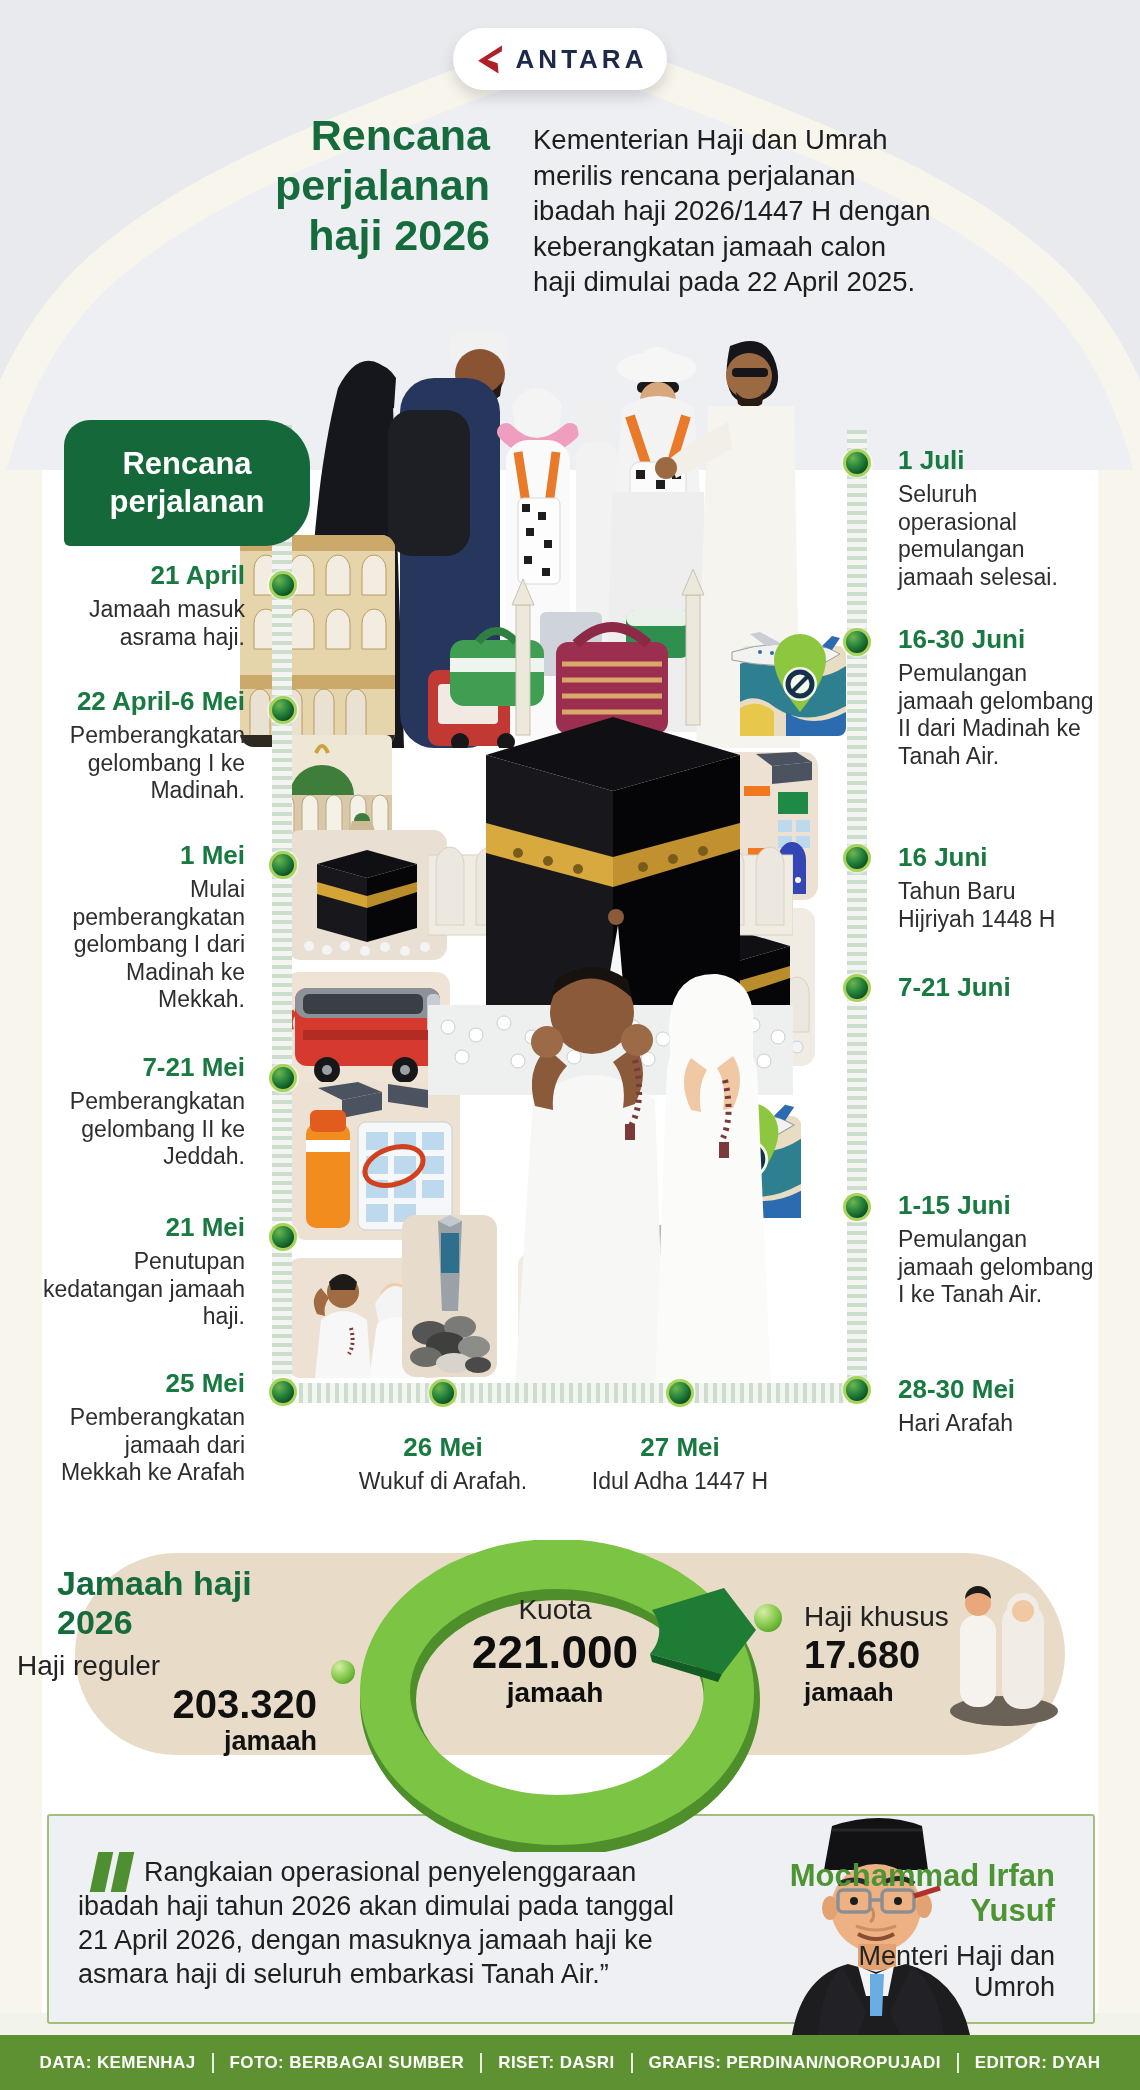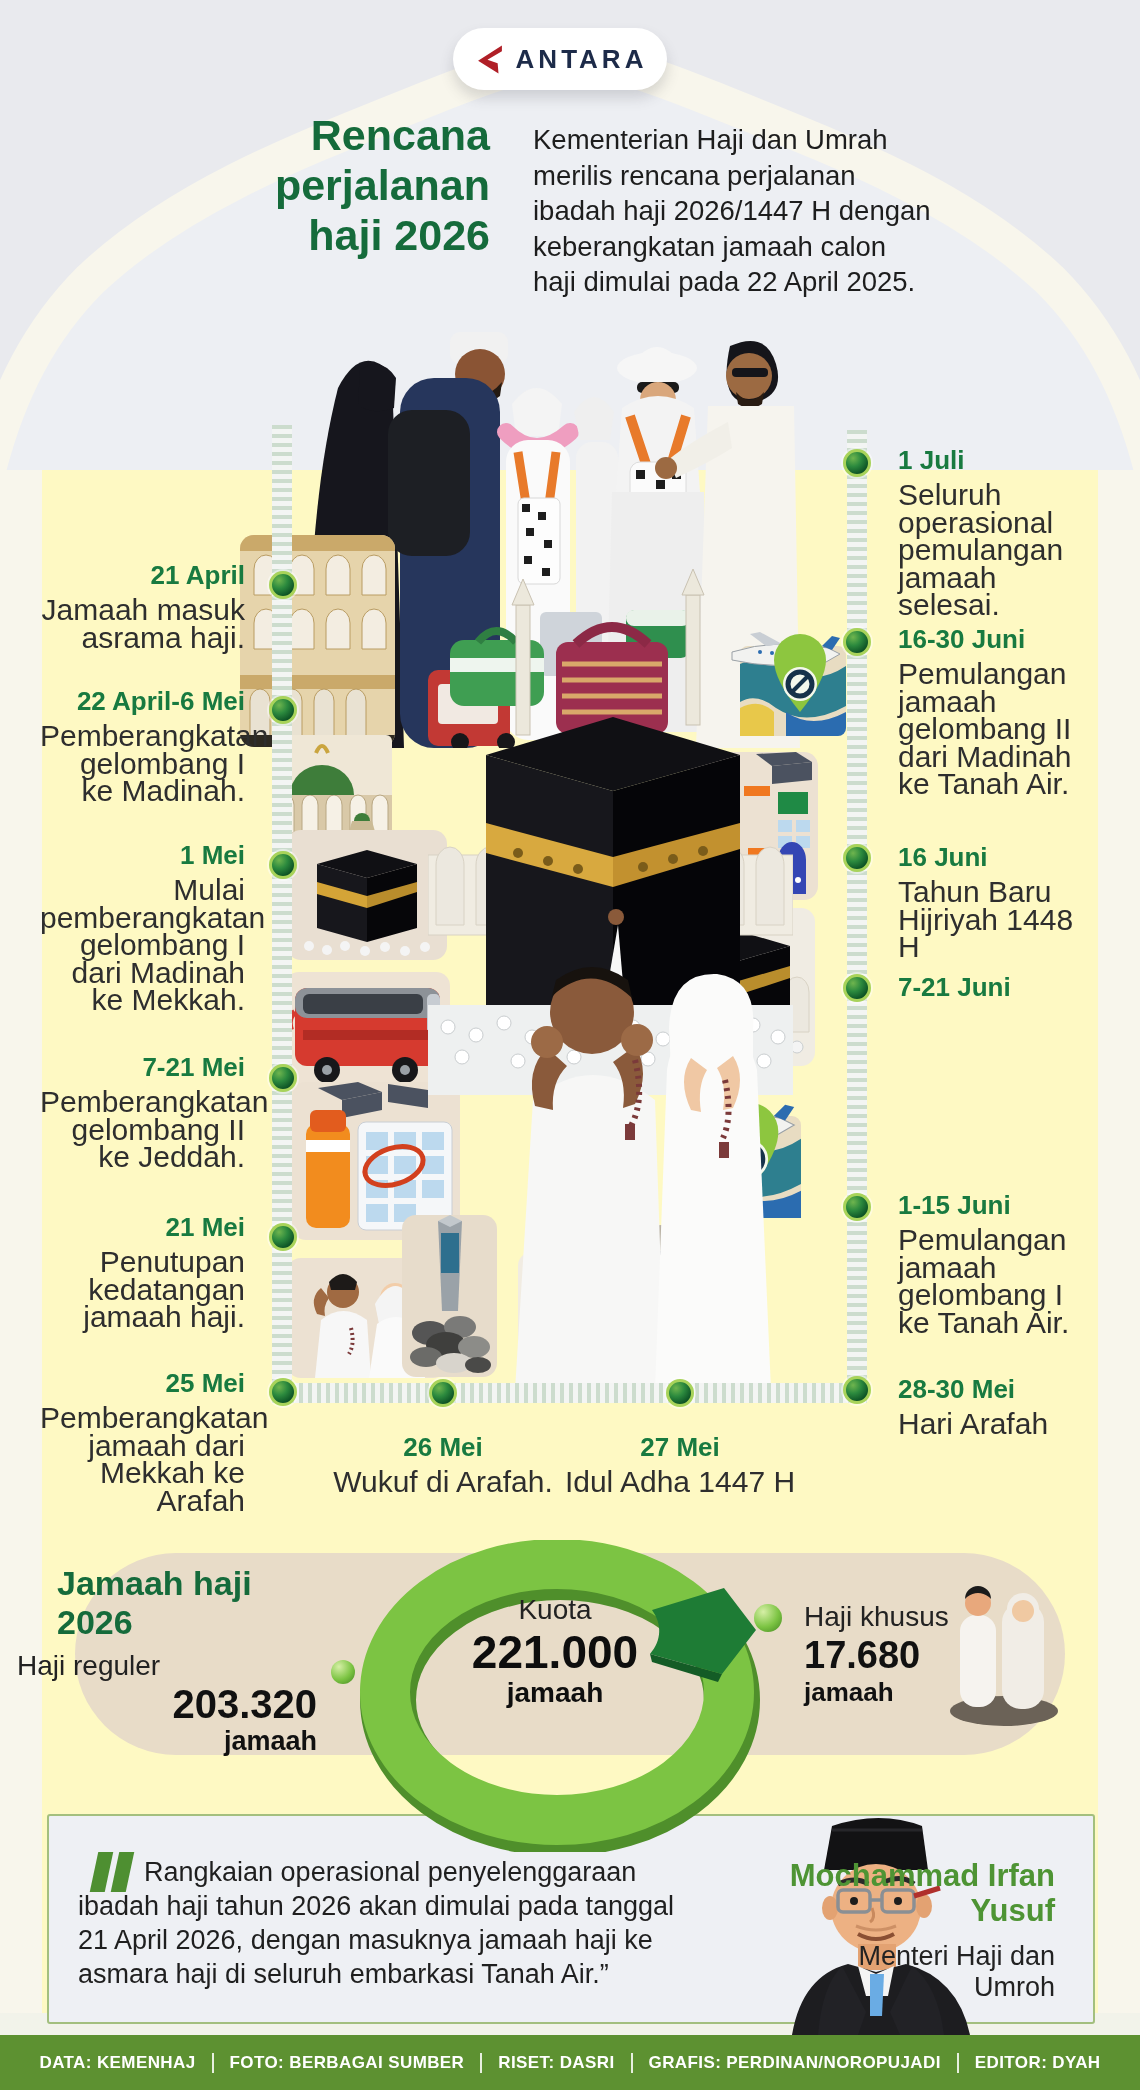--- a/index.html
+++ b/index.html
@@ -1,17 +1,17 @@
 <!DOCTYPE html>
 <html><head>
 <meta charset="utf-8">
 <style>
   html,body{margin:0;padding:0;}
   body{font-family:"Liberation Sans",sans-serif;background:#e9eaee;}
-  #page{position:relative;width:1140px;height:2090px;overflow:hidden;background:#fef9c3;margin:0 auto;}
+  #page{position:relative;width:1140px;height:2090px;overflow:hidden;background:#ffffff;margin:0 auto;}
   .abs{position:absolute;}
   
   #domesvg{position:absolute;top:0;left:0;z-index:1;}
   .sideband{position:absolute;top:400px;bottom:55px;width:42px;background:#f8f6ec;z-index:0;}
   .sideband.l{left:0;} .sideband.r{right:0;}
   .bottomband{position:absolute;left:0;right:0;top:2013px;height:22px;background:#f2f3ea;z-index:2;}
   .logo-pill{position:absolute;left:453px;top:28px;width:214px;height:62px;background:#fff;border-radius:32px;
     box-shadow:0 8px 14px rgba(60,60,70,.18);display:flex;align-items:center;justify-content:center;gap:9px;z-index:8;}
   .logo-text{font-weight:bold;font-size:26px;letter-spacing:4px;color:#1d2b49;}
   .title{position:absolute;top:110px;right:650px;width:360px;text-align:right;color:#156b3b;
@@ -22,21 +22,21 @@
     border-radius:26px 46px 46px 6px;display:flex;align-items:center;justify-content:center;z-index:7;}
   .tab span{color:#fff;font-weight:bold;font-size:31px;line-height:38px;text-align:center;width:200px;}
   
   .tlbar-v{position:absolute;width:20px;background:repeating-linear-gradient(180deg,#ccdccd 0 4px,#f3f5f3 4px 9px);z-index:5;}
   .tlbar-h{position:absolute;height:20px;background:repeating-linear-gradient(90deg,#ccdccd 0 4px,#f3f5f3 4px 9px);z-index:5;}
   .dot{position:absolute;width:22px;height:22px;border-radius:50%;border:3px solid #a8d35a;z-index:6;
     background:radial-gradient(circle at 32% 28%,#6fb54e 0%,#2c8a3e 38%,#0b4f24 78%);
     box-shadow:0 0 0 2px rgba(255,255,255,.45);}
   .ev{position:absolute;z-index:7;}
   .ev .d{color:#187a40;font-weight:bold;font-size:26px;line-height:30px;margin-bottom:6px;}
-  .ev .t{color:#2e2e2e;font-size:30px;line-height:27.5px;}
+  .ev .t{color:#2e2e2e;font-size:23px;line-height:27.5px;}
   .evL{right:895px;width:205px;text-align:right;}
   .evR{left:898px;width:198px;text-align:left;}
   .evB{width:240px;text-align:center;}
   .L0{top:560px;} .L1{top:686px;} .L2{top:840px;} .L3{top:1052px;} .L4{top:1212px;} .L5{top:1368px;}
   .R0{top:445px;} .R1{top:624px;} .R2{top:842px;} .R3{top:972px;} .R4{top:1190px;} .R5{top:1374px;}
   .B0{left:323px;top:1432px;} .B1{left:560px;top:1432px;}
   
   .tile{position:absolute;border-radius:14px;overflow:hidden;z-index:3;}
   .tile svg{display:block;}
   
@@ -100,20 +100,23 @@
     <div>haji 2026</div>
   </div>
   <div class="intro">
     <div>Kementerian Haji dan Umrah</div>
     <div>merilis rencana perjalanan</div>
     <div>ibadah haji 2026/1447 H dengan</div>
     <div>keberangkatan jamaah calon</div>
     <div>haji dimulai pada 22 April 2025.</div>
   </div>
 
+  <div class="tab">
+    <span>Rencana perjalanan</span>
+  </div>
 
   <div class="tile" style="left:300px;top:312px;width:500px;height:436px;border-radius:0;">
     <svg width="500" height="436" viewBox="0 0 500 436">
       <path d="M38 76 Q62 30 92 62 L104 436 L10 436 Q4 210 38 76Z" fill="#16161d"></path>
       <circle cx="78" cy="78" r="15" fill="#e6b28a"></circle>
       <path d="M60 58 Q82 44 96 66 L94 96 Q70 104 58 92 Z" fill="#16161d"></path>
       <rect x="150" y="20" width="58" height="32" rx="10" fill="#f1f1f1"></rect>
       <circle cx="180" cy="62" r="25" fill="#8a5434"></circle>
       <path d="M160 70 Q180 96 202 70 L200 84 Q180 100 162 84 Z" fill="#241a12"></path>
       <rect x="100" y="66" width="100" height="370" rx="34" fill="#26365c"></rect>

